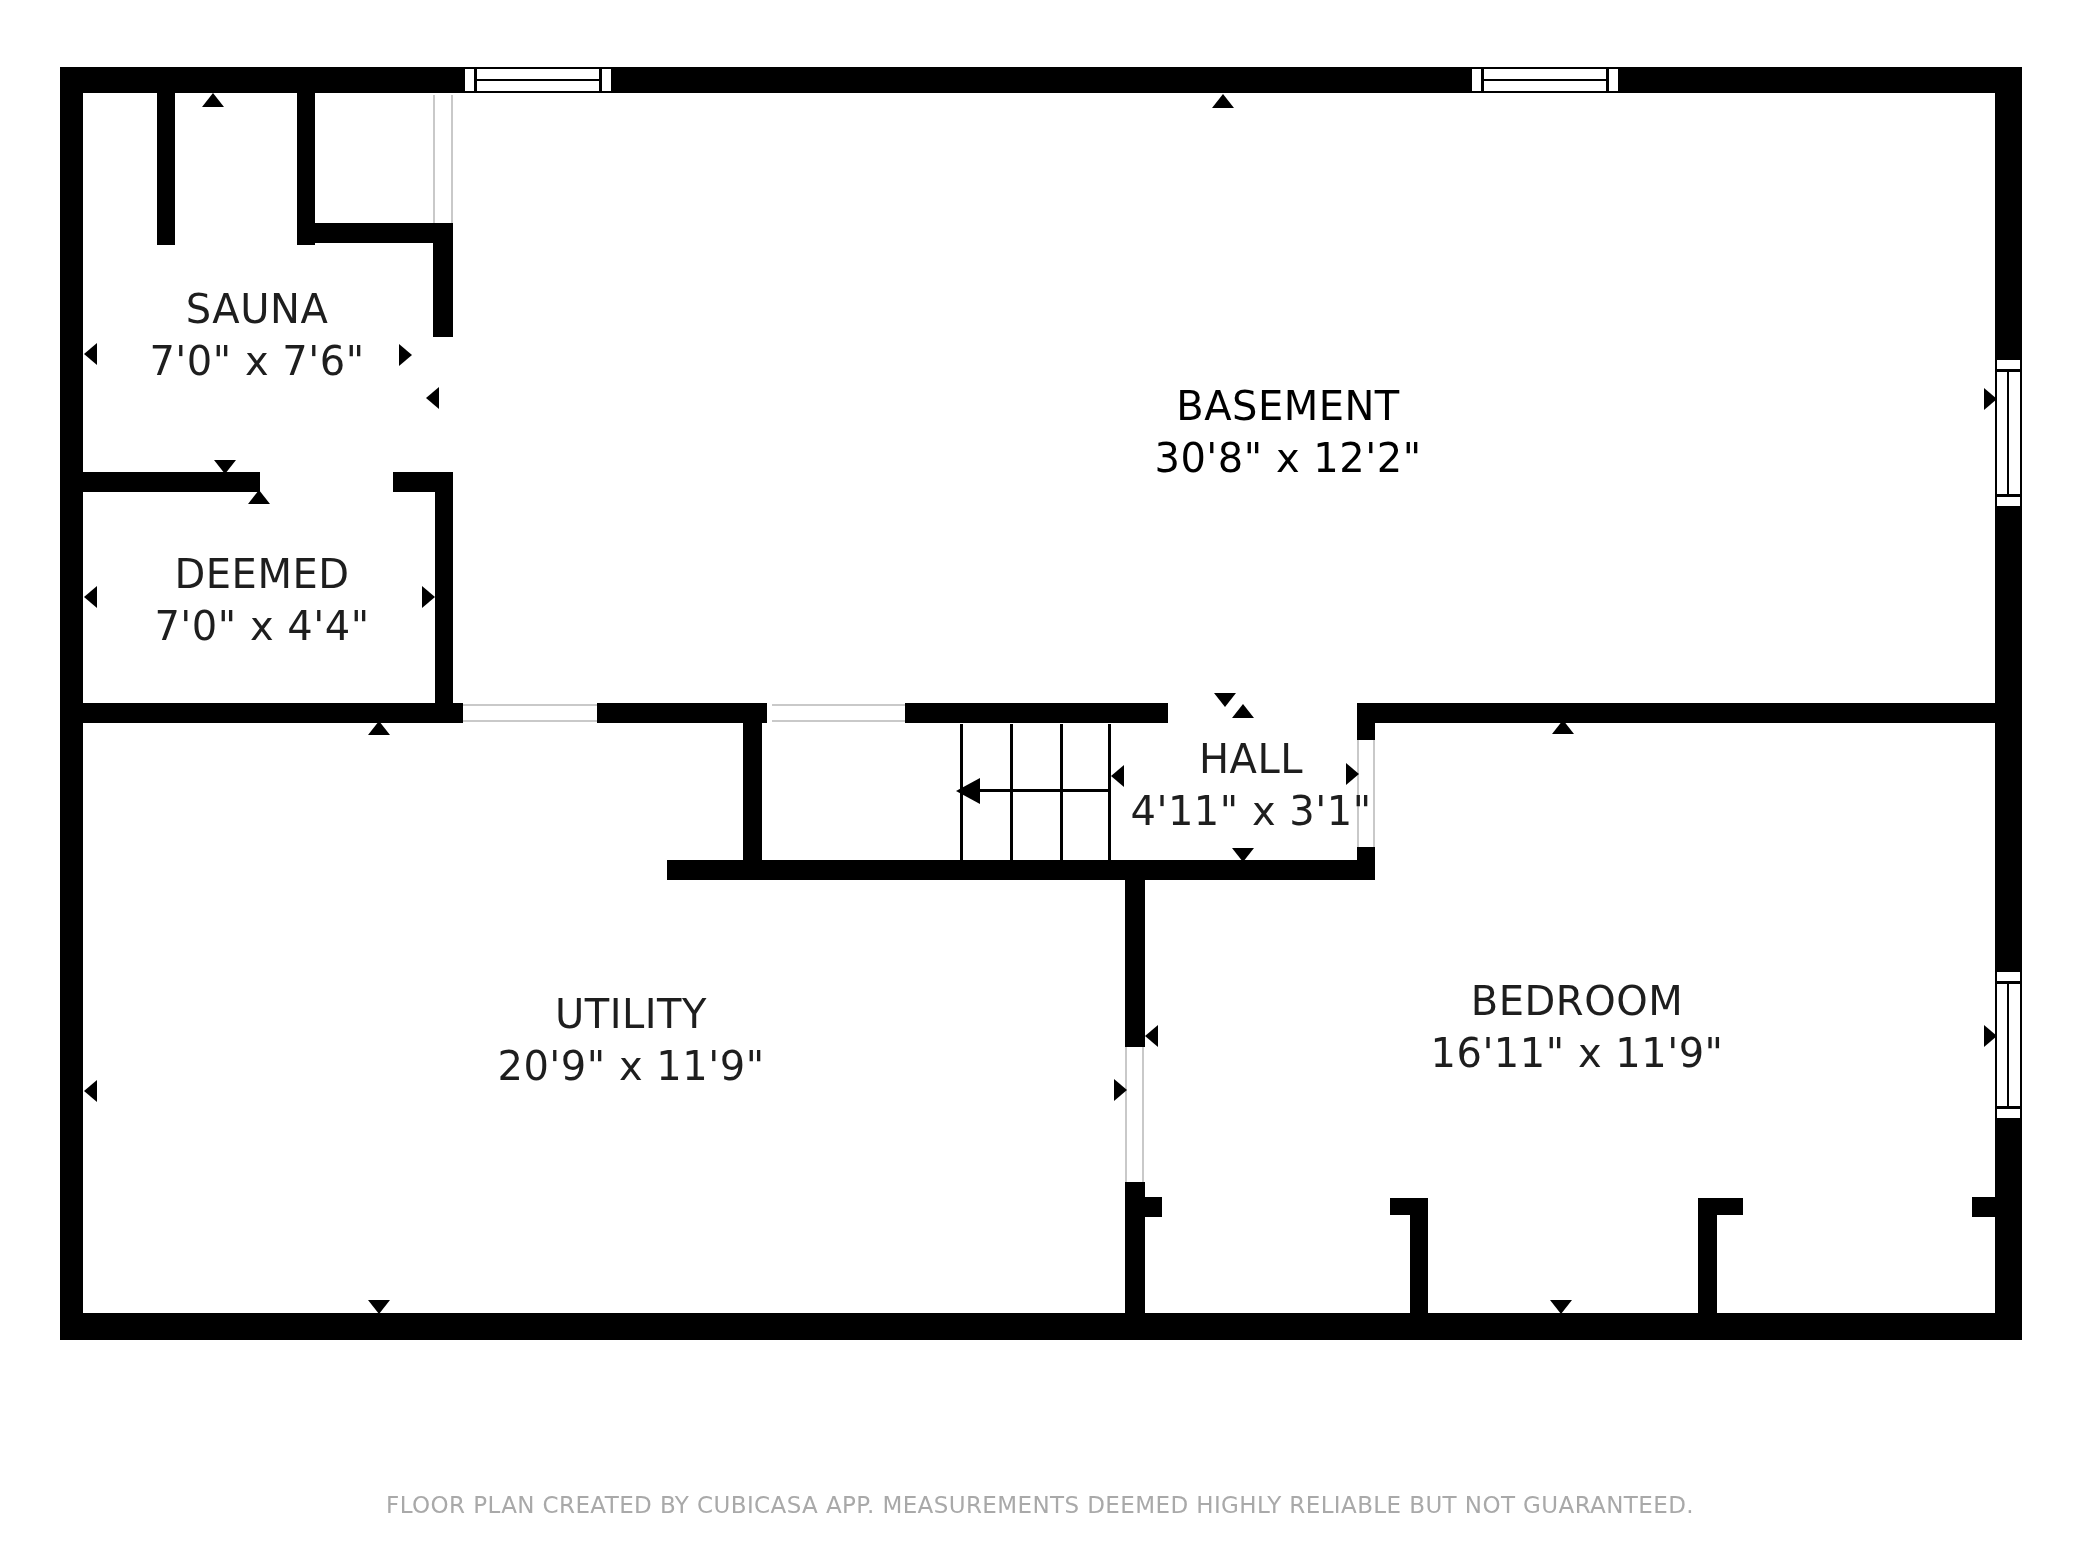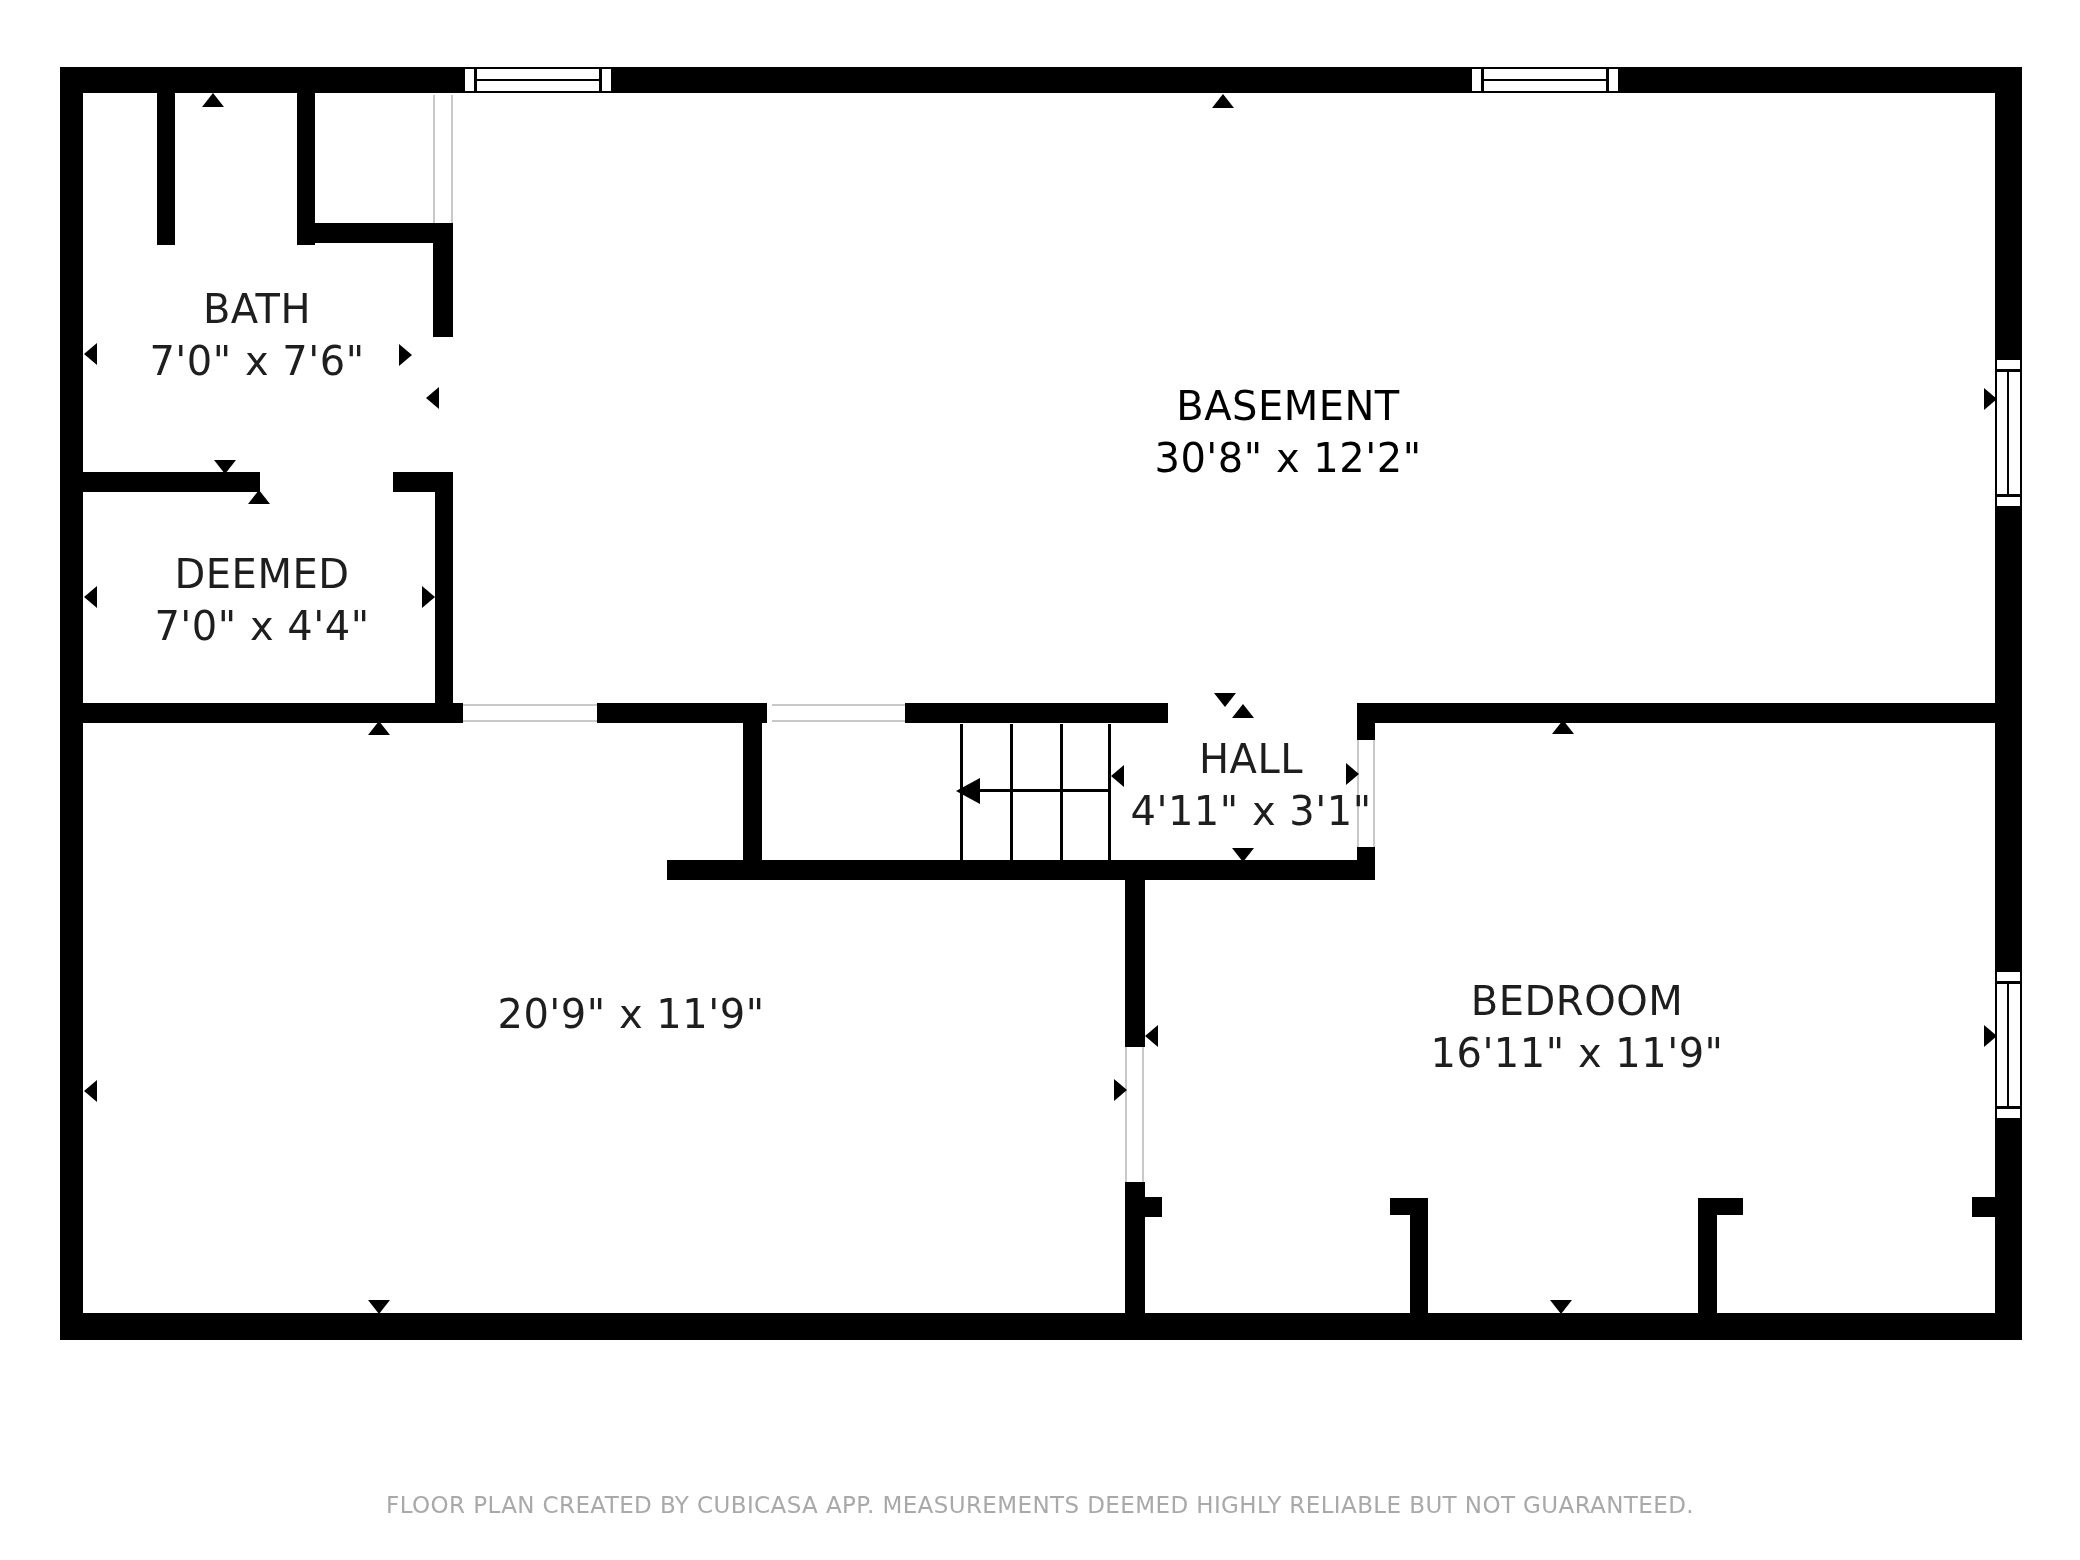--- a/index.html
+++ b/index.html
@@ -109,35 +109,36 @@
     <div class="arrow arrow-down" style="left: 1232px; top: 848px;"></div>
     <div class="arrow arrow-up" style="left: 1552px; top: 720px;"></div>
     <div class="arrow arrow-left" style="left: 1145px; top: 1025px;"></div>
     <div class="arrow arrow-right" style="left: 1114px; top: 1079px;"></div>
     <div class="arrow arrow-left" style="left: 84px; top: 1080px;"></div>
     <div class="arrow arrow-right" style="left: 1984px; top: 388px;"></div>
     <div class="arrow arrow-right" style="left: 1984px; top: 1025px;"></div>
     <div class="arrow arrow-down" style="left: 368px; top: 1300px;"></div>
     <div class="arrow arrow-down" style="left: 1550px; top: 1300px;"></div>
     <div class="room-label" style="left: 257px; top: 283px; color: rgb(30, 30, 30);">
-      <div>BATH</div>
+      <div>SAUNA</div>
       <div>7'0" x 7'6"</div>
     </div>
     <div class="room-label" style="left: 262px; top: 548px; color: rgb(30, 30, 30);">
       <div>DEEMED</div>
       <div>7'0" x 4'4"</div>
     </div>
     <div class="room-label" style="left: 1288px; top: 380px; color: #000000;">
       <div>BASEMENT</div>
       <div>30'8" x 12'2"</div>
     </div>
     <div class="room-label" style="left: 1231px; top: 733px; color: rgb(30, 30, 30); margin-left: 20px;">
       <div>HALL</div>
       <div>4'11" x 3'1"</div>
     </div>
     <div class="room-label" style="left: 631px; top: 988px; color: rgb(30, 30, 30);">
+      <div>UTILITY</div>
       <div>20'9" x 11'9"</div>
     </div>
     <div class="room-label" style="left: 1577px; top: 975px; color: rgb(30, 30, 30);">
       <div>BEDROOM</div>
       <div>16'11" x 11'9"</div>
     </div>
   </div>
 
 </body></html>

